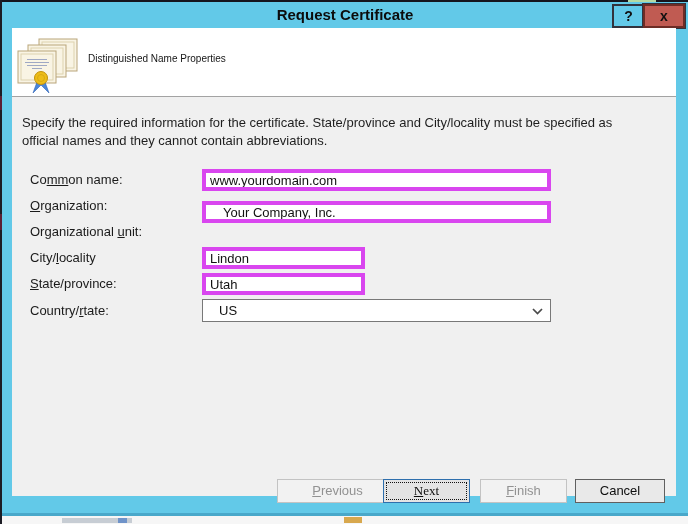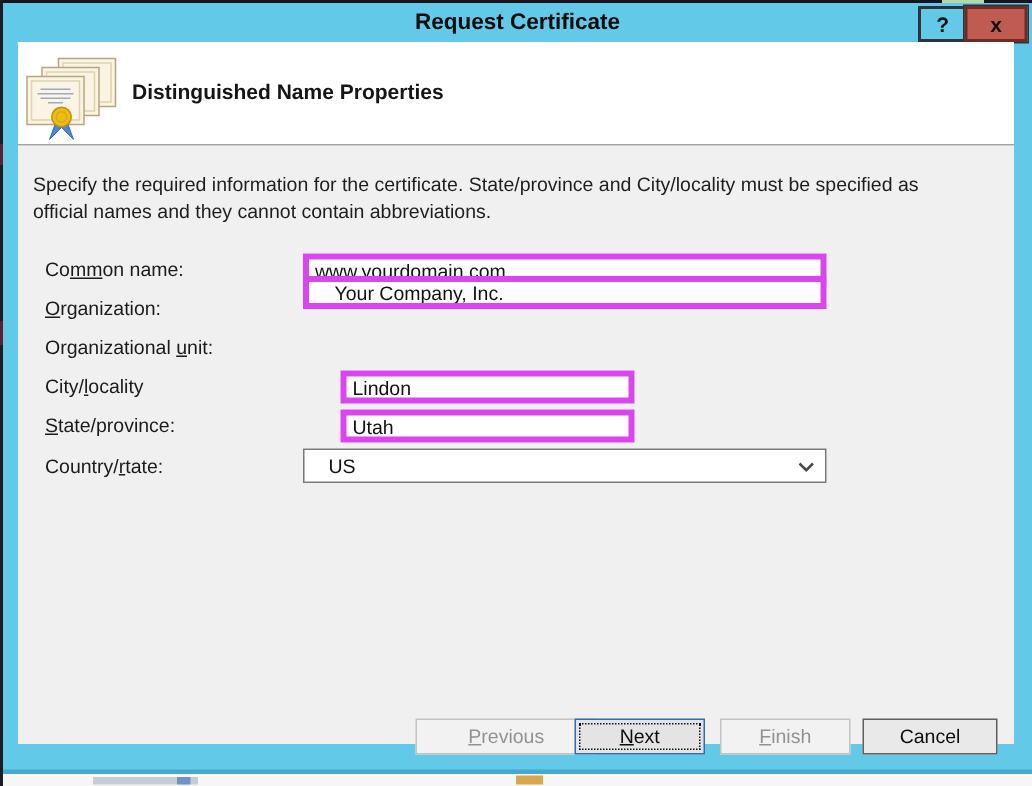--- a/index.html
+++ b/index.html
@@ -39,54 +39,54 @@
   #close-btn{left:641px;width:42px;background:#c05b52;border:2px solid #6d2c25;outline:1px solid #32323c;}
 
   
   #content{position:absolute;left:12px;top:28px;width:664px;height:468px;background:#f0f0f0;}
   #wizard-header{
     position:absolute;left:12px;top:28px;width:664px;height:68px;background:#ffffff;
     border-bottom:1px solid #a3a3a3;box-sizing:content-box;
   }
   #cert-icon{position:absolute;left:17px;top:38px;}
   #page-title{
-    position:absolute;left:88px;top:53px;font-size:14px;font-weight:bold;color:#151515;
+    position:absolute;left:88px;top:53px;font-size:10px;font-weight:normal;color:#151515;
     white-space:nowrap;
   }
 
   .instr{position:absolute;left:22px;font-size:13px;color:#1e1e1e;white-space:nowrap;}
   #instr1{top:115px;}
   #instr2{top:133px;}
 
   .lbl{position:absolute;left:30px;font-size:13px;color:#1b1b1b;white-space:nowrap;}
   .accel{text-decoration:underline;}
   .ipt{
     position:absolute;left:202px;height:22px;box-sizing:border-box;
     border:4px solid #d946ef;background:#ffffff;
     font-family:"Liberation Sans",sans-serif;font-size:13px;color:#111;
     padding:0 4px;margin:0;
   }
   .w-wide{width:349px;}
   .w-small{width:116px;}
-  .w-med{width:196px;margin-left:25px;}
+  .w-med{width:163px;}
 
   #combo{
     position:absolute;left:202px;top:299px;width:349px;height:23px;box-sizing:border-box;
     border:1px solid #787878;background:#ffffff;cursor:default;
   }
   #combo .val{position:absolute;left:16px;top:3px;font-size:13px;color:#111;}
   #combo .chev{position:absolute;right:7px;top:8px;}
 
   .btn{
     position:absolute;top:479px;height:24px;box-sizing:border-box;padding:0;
     font-family:"Liberation Sans",sans-serif;font-size:13px;line-height:20px;
     text-align:center;background:#e7e7e7;border:1px solid #adadad;color:#0d0d0d;cursor:pointer;
   }
   #btn-previous{left:277px;width:121px;background:#f2f2f2;border-color:#c3c3c3;color:#929292;cursor:default;}
-  #btn-next{left:383px;width:87px;background:#e4e4e4;border:1px solid #2e6fad;outline:1px dotted #111;outline-offset:-4px;}
+  #btn-next{left:383px;width:87px;background:#e4e4e4;border:1px solid #2e6fad;outline:1px dotted #111;outline-offset:-4px;font-family:Liberation Serif, serif;}
   #btn-finish{left:480px;width:87px;background:#f2f2f2;border-color:#c3c3c3;color:#929292;cursor:default;}
   #btn-cancel{left:575px;width:90px;background:#e9e9e9;border:1px solid #606060;}
 </style>
 </head>
 <body>
 
 <div id="screen">
 
   <div class="edge-top"></div>
   <div class="edge-top-green"></div>
@@ -136,21 +136,21 @@
   </svg>
   <div id="page-title">Distinguished Name Properties</div>
 
   <div id="instr2" class="instr">official names and they cannot contain abbreviations.</div>
   <div id="instr1" class="instr">Specify the required information for the certificate. State/province and City/locality must be specified as</div>
 
   <div class="lbl" style="top:172px"><span>Co</span><span class="accel">mm</span><span>on name:</span></div>
   <input class="ipt w-wide" style="top: 169px;" type="text" value="www.yourdomain.com">
 
   <div class="lbl" style="top:198px"><span></span><span class="accel">O</span><span>rganization:</span></div>
-  <input class="ipt w-wide" style="top: 184px; padding-left: 17px;" type="text" value="Your Company, Inc.">
+  <input class="ipt w-wide" style="top: 201px; padding-left: 17px;" type="text" value="Your Company, Inc.">
 
   <div class="lbl" style="top:224px"><span>Organizational </span><span class="accel">u</span><span>nit:</span></div>
 
   <div class="lbl" style="top:250px"><span>City/</span><span class="accel">l</span><span>ocality</span></div>
   <input class="ipt w-med" style="top: 247px;" type="text" value="Lindon">
 
   <div class="lbl" style="top:276px"><span></span><span class="accel">S</span><span>tate/province:</span></div>
   <input class="ipt w-med" style="top: 273px;" type="text" value="Utah">
 
   <div class="lbl" style="top:303px"><span>Country/</span><span class="accel">r</span><span>tate:</span></div>

